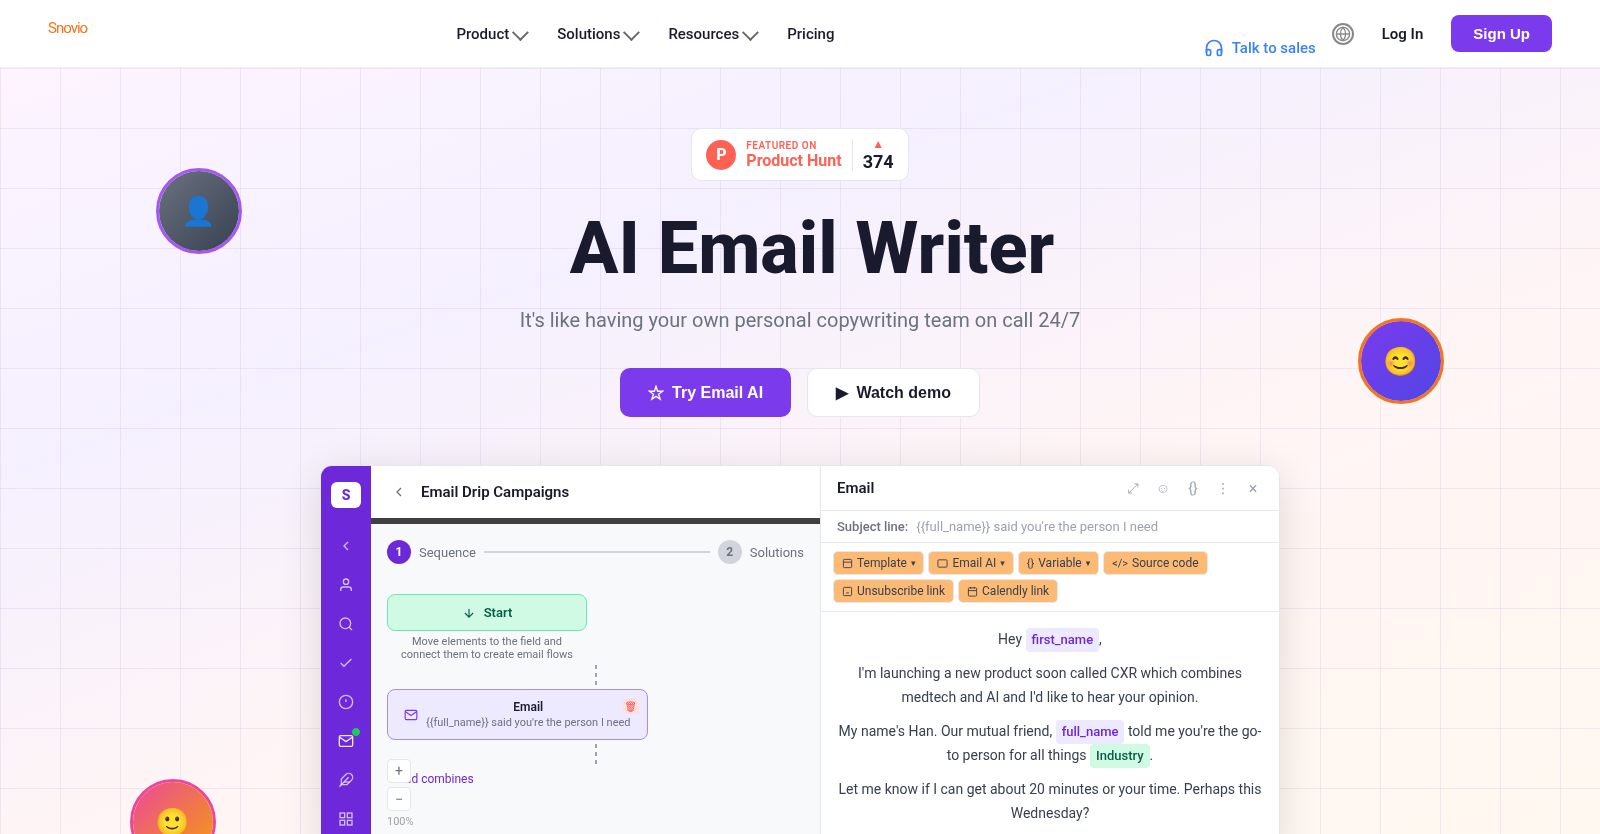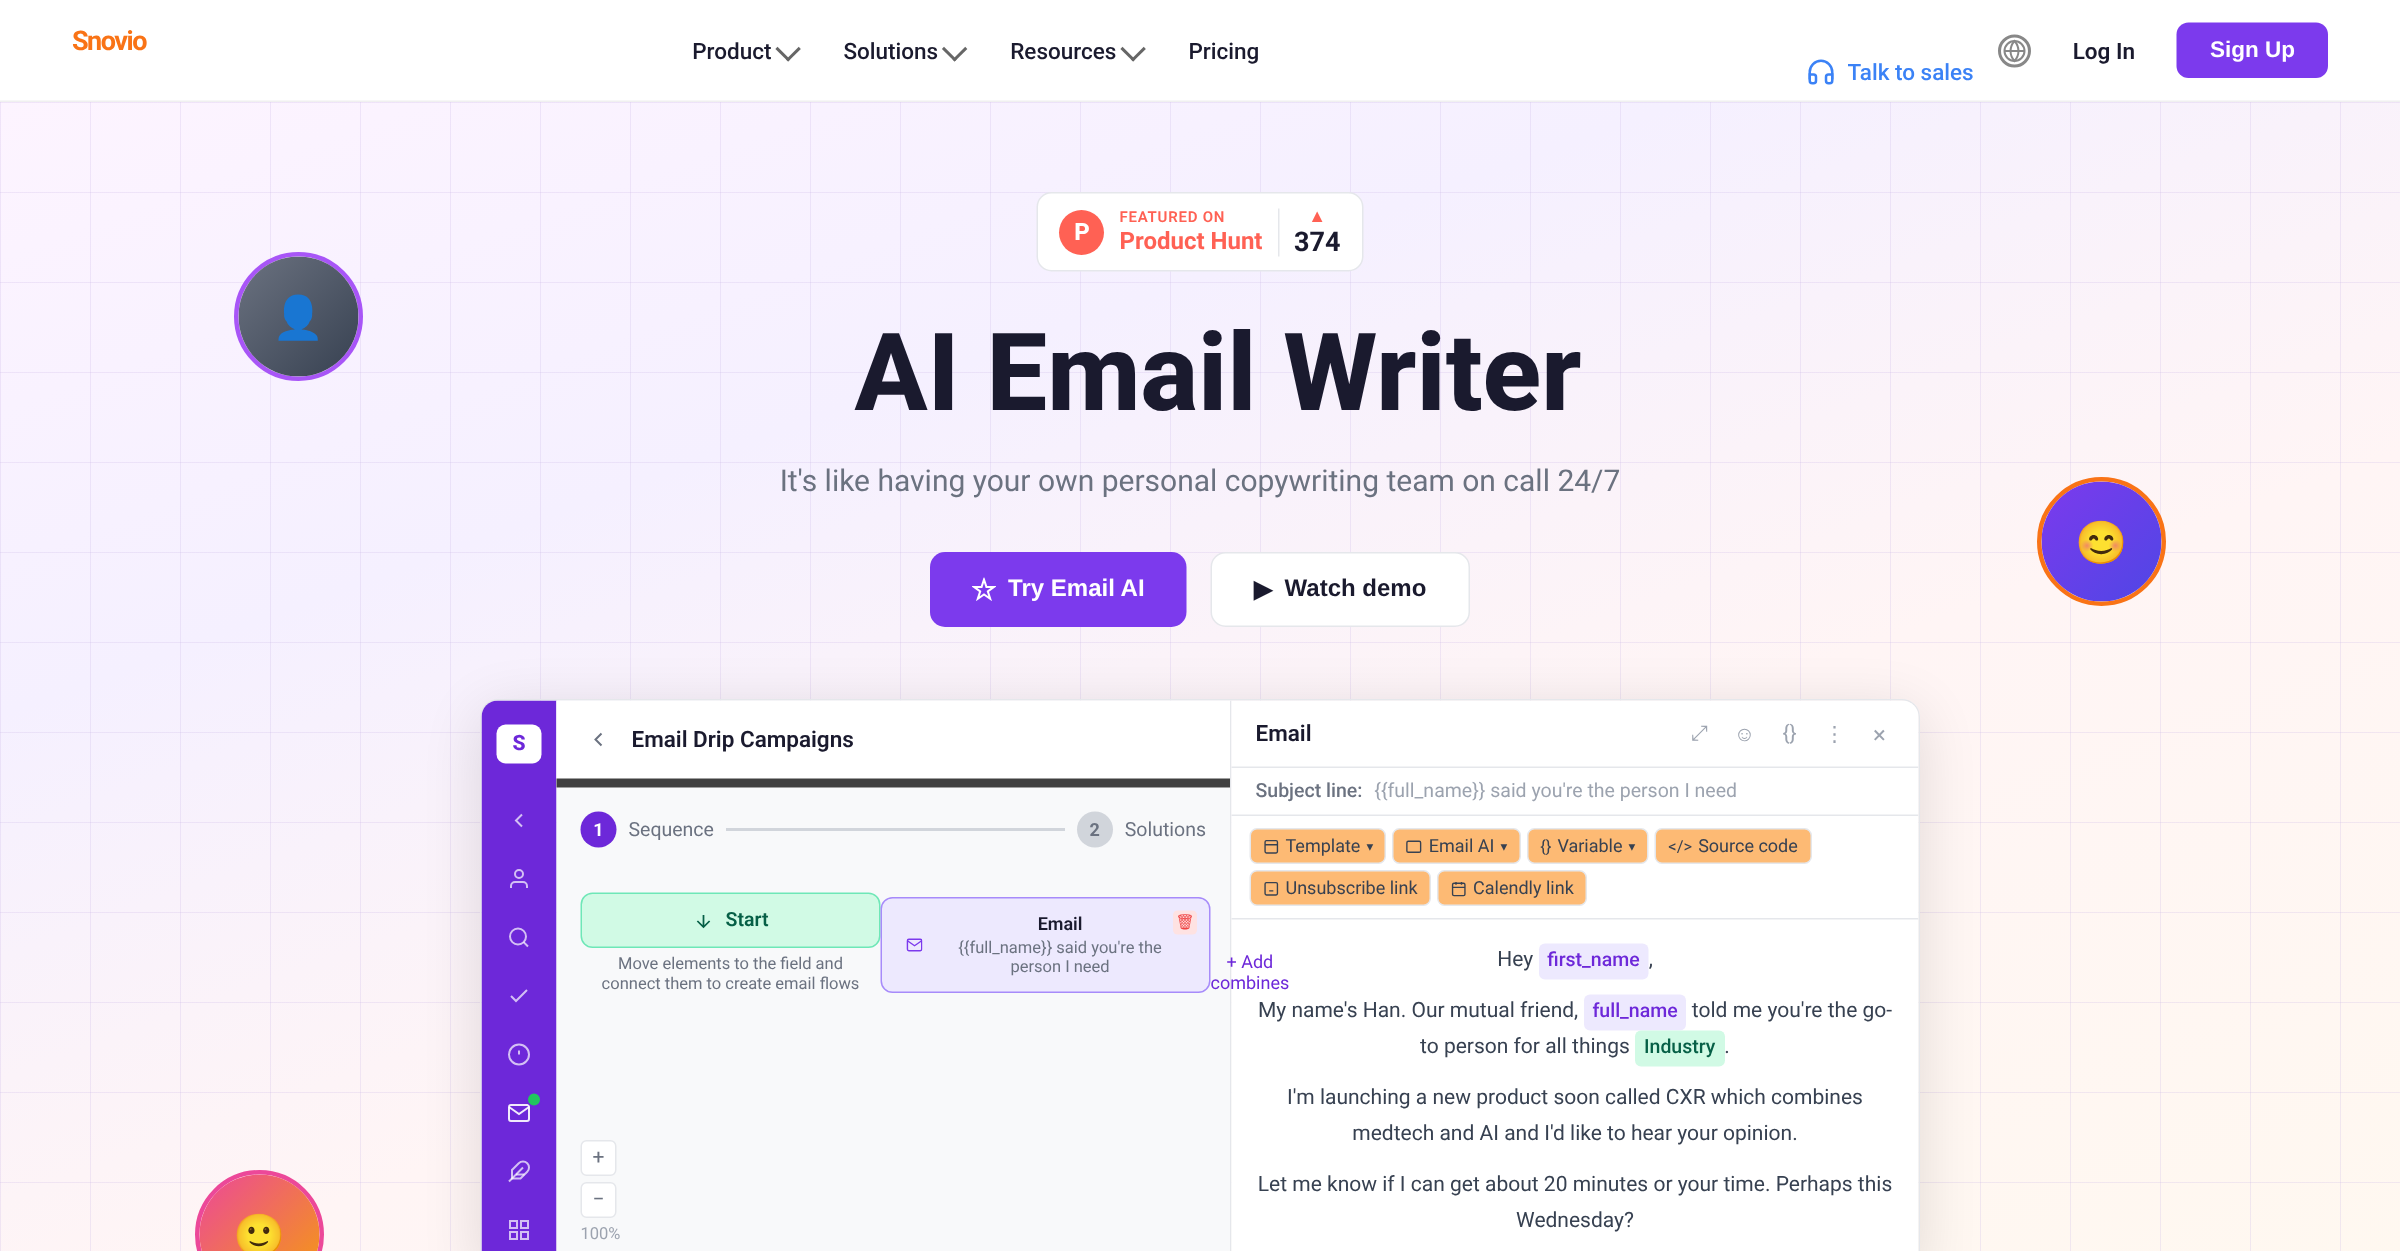--- a/index.html
+++ b/index.html
@@ -22,21 +22,21 @@
       border-bottom: 1px solid #f0f0f0;
       position: relative;
       z-index: 10;
     }
     .nav-logo {
       font-size: 26px;
       font-weight: 800;
       color: #7c3aed;
       letter-spacing: -1px;
     }
-    .nav-logo span { color: #f97316; font-size: 18px; font-weight: 700; vertical-align: super; }
+    .nav-logo span { color: #f97316; font-size: 15px; font-weight: 400; vertical-align: super; }
     .nav-links {
       display: flex;
       align-items: center;
       gap: 8px;
     }
     .nav-link {
       display: flex;
       align-items: center;
       gap: 4px;
       padding: 8px 12px;
@@ -407,22 +407,22 @@
       cursor: pointer;
     }
     .zoom-label {
       font-size: 11px;
       color: #9ca3af;
       text-align: center;
     }
     
     .flow-diagram {
       display: flex;
-      flex-direction: row;
-      align-items: flex-end;
+      flex-direction: column;
+      align-items: flex-start;
       padding-top: 10px;
     }
     .flow-start {
       background: #d1fae5;
       border: 1.5px solid #6ee7b7;
       border-radius: 8px;
       padding: 10px 20px;
       display: flex;
       align-items: center;
       gap: 8px;
@@ -840,24 +840,24 @@
                 <line x1="8" y1="2" x2="8" y2="6"></line>
                 <line x1="3" y1="10" x2="21" y2="10"></line>
               </svg>
             <span>Calendly link</span>
           </div>
         </div>
         <div class="email-body">
           <div class="email-para">
             <span>Hey </span><span class="var-tag">first_name</span><span>,</span>
           </div>
+          <div class="email-para">I'm launching a new product soon called CXR which combines medtech and AI and I'd like to hear your opinion.</div>
           <div class="email-para">
             <span>My name's Han. Our mutual friend, </span><span class="var-tag">full_name</span><span> told me you're the go-to person for all things </span><span class="var-tag-green">Industry</span><span>.</span>
           </div>
-          <div class="email-para">I'm launching a new product soon called CXR which combines medtech and AI and I'd like to hear your opinion.</div>
           <div class="email-para">Let me know if I can get about 20 minutes or your time. Perhaps this Wednesday?</div>
 
         </div>
       </div>
 
     </div>
   </div>
 </section>
 
 </body></html>

